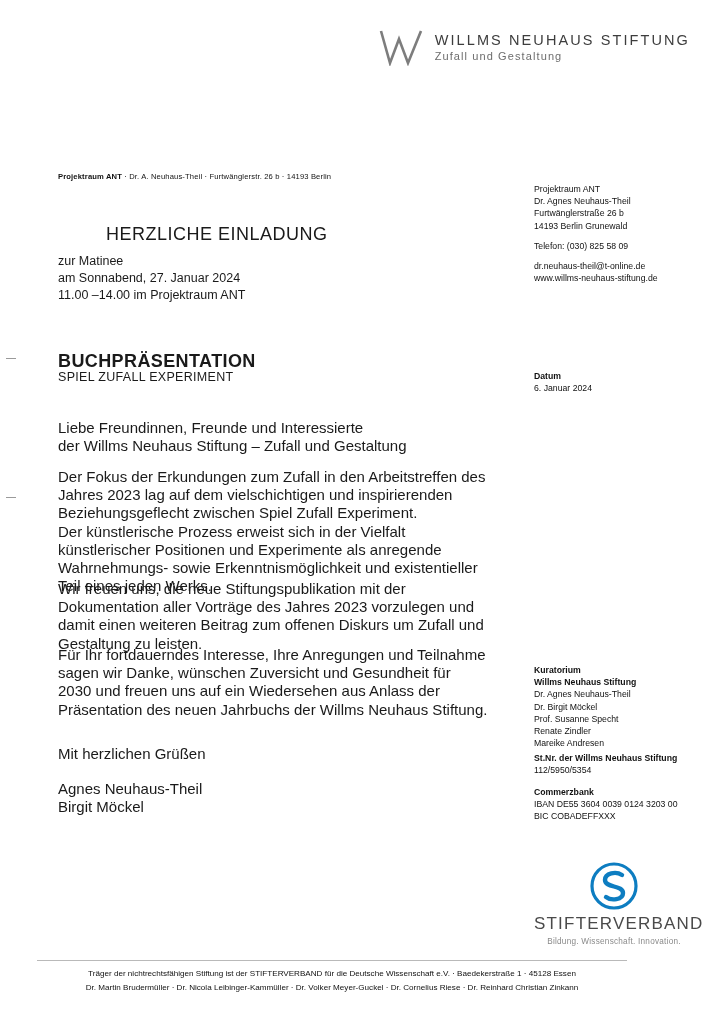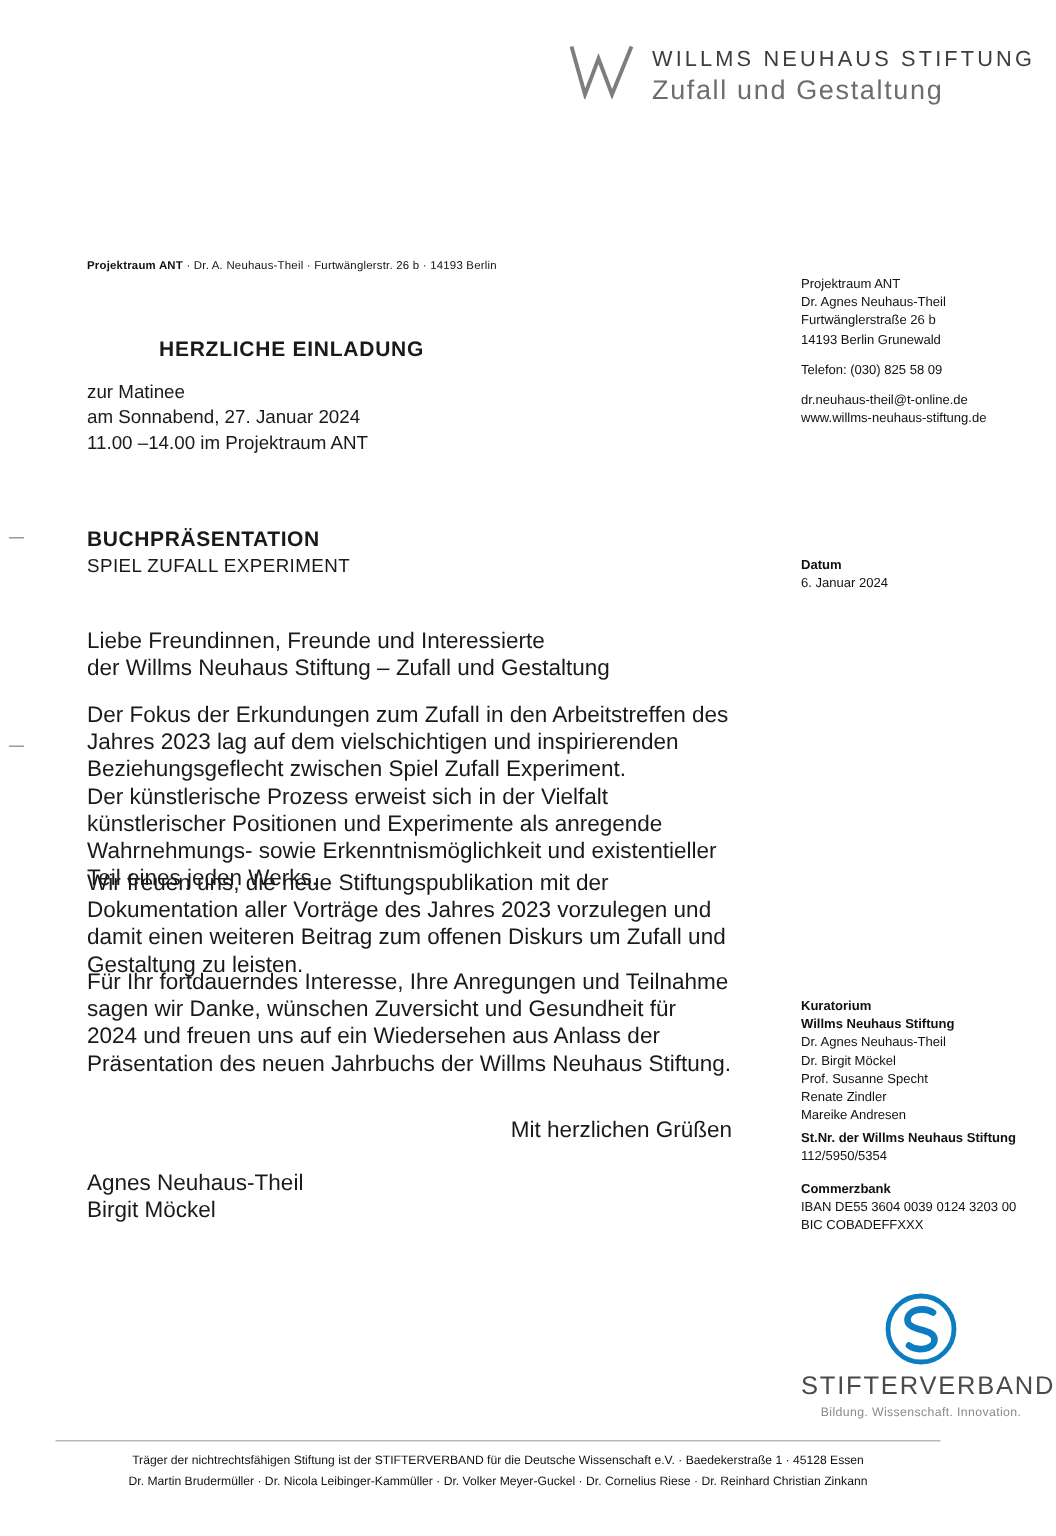--- a/index.html
+++ b/index.html
@@ -33,21 +33,21 @@
   .logo-text {
     padding-top: 2px;
   }
   .logo-title {
     font-size: 14.5px;
     letter-spacing: 2.1px;
     color: #3d3d3d;
     white-space: nowrap;
   }
   .logo-sub {
-    font-size: 18px;
+    font-size: 11px;
     letter-spacing: 1.1px;
     color: #6d6d6d;
     margin-top: 2px;
     white-space: nowrap;
   }
 
   
   .sender-line {
     position: absolute;
     top: 172px;
@@ -55,38 +55,38 @@
     font-size: 7.6px;
     color: #111;
     letter-spacing: 0.15px;
   }
   .sender-line b { font-weight: bold; }
 
   .h1 {
     position: absolute;
     top: 224px;
     left: 58px;
-    font-size: 14px;
-    font-weight: bold;
+    font-size: 18px;
+    font-weight: normal;
     letter-spacing: 0.5px;
     padding-left: 48px;
   }
   .matinee {
     position: absolute;
     top: 253px;
     left: 58px;
     font-size: 12.5px;
     line-height: 17px;
   }
 
   .h2 {
     position: absolute;
     top: 351px;
     left: 58px;
-    font-size: 14px;
+    font-size: 18px;
     font-weight: bold;
     letter-spacing: 0.4px;
   }
   .h2-sub {
     position: absolute;
     top: 370px;
     left: 58px;
     font-size: 12.5px;
     letter-spacing: 0.3px;
     text-align: right;
@@ -96,21 +96,21 @@
     position: absolute;
     left: 58px;
     width: 430px;
     font-size: 15px;
     line-height: 18.2px;
   }
   .p1 { top: 419px; }
   .p2 { top: 468px; }
   .p3 { top: 580px; }
   .p4 { top: 646px; }
-  .p5 { top: 745px; text-align: right; }
+  .p5 { top: 745px; }
   .p6 { top: 780px; }
 
   
   .fold {
     position: absolute;
     left: 6px;
     width: 10px;
     height: 1px;
     background: #9a9a9a;
   }
@@ -204,21 +204,21 @@
 11.00 –14.00 im Projektraum ANT</div>
 
 <div class="h2">BUCHPRÄSENTATION</div>
 <div class="h2-sub">SPIEL  ZUFALL  EXPERIMENT</div>
 
 <div class="body-text p1" style="white-space:pre-line">Liebe Freundinnen, Freunde und Interessierte
 der Willms Neuhaus Stiftung – Zufall und Gestaltung</div>
 <div class="body-text p2" style="white-space:pre-line">Der Fokus der Erkundungen zum Zufall in den Arbeitstreffen des Jahres 2023 lag auf dem vielschichtigen und inspirierenden Beziehungsgeflecht zwischen Spiel  Zufall  Experiment.
 Der künstlerische Prozess erweist sich in der Vielfalt künstlerischer Positionen und Experimente als anregende Wahrnehmungs- sowie Erkenntnismöglichkeit und existentieller Teil eines jeden Werks.</div>
 <div class="body-text p3">Wir freuen uns, die neue Stiftungspublikation mit der Dokumentation aller Vorträge des Jahres 2023 vorzulegen und damit einen weiteren Beitrag zum offenen Diskurs um Zufall und Gestaltung zu leisten.</div>
-<div class="body-text p4">Für Ihr fortdauerndes Interesse, Ihre Anregungen und Teilnahme sagen wir Danke, wünschen Zuversicht und Gesundheit für 2024 und freuen uns auf ein Wiedersehen aus Anlass der Präsentation des neuen Jahrbuchs der Willms Neuhaus Stiftung.</div>
+<div class="body-text p4">Für Ihr fortdauerndes Interesse, Ihre Anregungen und Teilnahme sagen wir Danke, wünschen Zuversicht und Gesundheit für 2030 und freuen uns auf ein Wiedersehen aus Anlass der Präsentation des neuen Jahrbuchs der Willms Neuhaus Stiftung.</div>
 <div class="body-text p5">Mit herzlichen Grüßen</div>
 <div class="body-text p6" style="white-space:pre-line">Agnes Neuhaus-Theil
 Birgit Möckel</div>
 
 <div class="rc addr">
   <div style="white-space:pre-line">Projektraum ANT
 Dr. Agnes Neuhaus-Theil
 Furtwänglerstraße 26 b
 14193 Berlin Grunewald</div>
   <span class="sp"></span>

